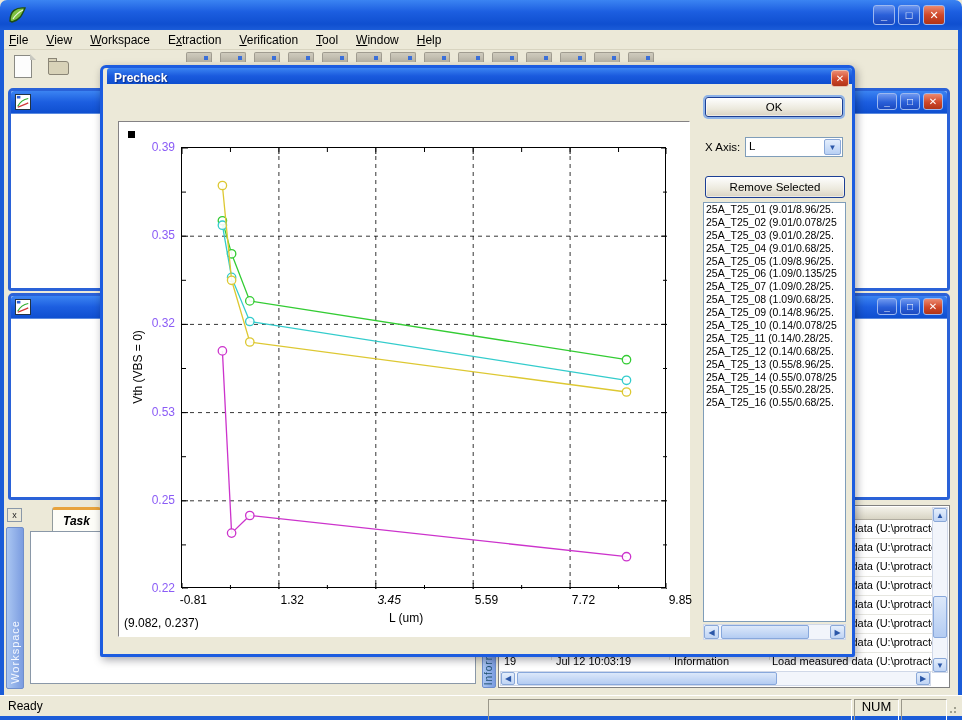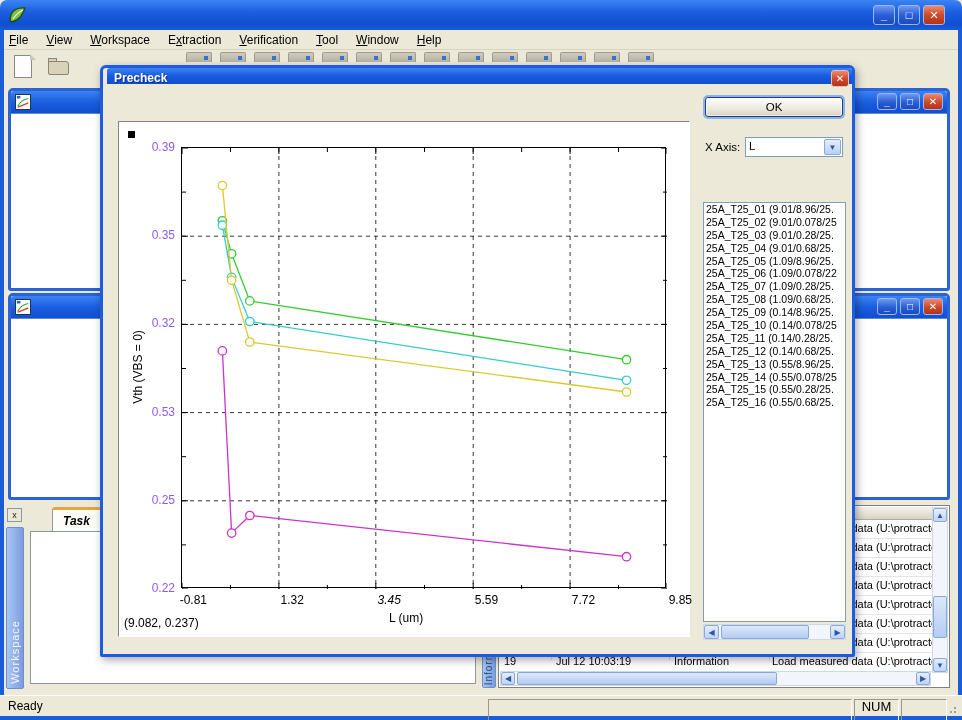--- a/index.html
+++ b/index.html
@@ -396,28 +396,29 @@
       </div>
 
       <button class="abs btn-xp btn-ok" style="left:602px;top:7px;width:138px;height:20px">OK</button>
 
       <div class="abs field-label" style="left:602px;top:51px">X Axis:</div>
       <div class="abs combo" style="left:642px;top:47px;width:98px;height:20px">
         <div class="abs combo-text">L</div>
         <div class="abs combo-btn">▼</div>
       </div>
 
+      <button class="abs btn-xp" style="left:602px;top:86px;width:140px;height:22px">Remove Selected</button>
 
       <div class="abs listbox" style="left:600px;top:112px;width:143px;height:420px" id="device-list">
           <div class="list-item">25A_T25_01 (9.01/8.96/25.</div>
           <div class="list-item">25A_T25_02 (9.01/0.078/25</div>
           <div class="list-item">25A_T25_03 (9.01/0.28/25.</div>
           <div class="list-item">25A_T25_04 (9.01/0.68/25.</div>
           <div class="list-item">25A_T25_05 (1.09/8.96/25.</div>
-          <div class="list-item">25A_T25_06 (1.09/0.078/22</div>
+          <div class="list-item">25A_T25_06 (1.09/0.135/25</div>
           <div class="list-item">25A_T25_07 (1.09/0.28/25.</div>
           <div class="list-item">25A_T25_08 (1.09/0.68/25.</div>
           <div class="list-item">25A_T25_09 (0.14/8.96/25.</div>
           <div class="list-item">25A_T25_10 (0.14/0.078/25</div>
           <div class="list-item">25A_T25_11 (0.14/0.28/25.</div>
           <div class="list-item">25A_T25_12 (0.14/0.68/25.</div>
           <div class="list-item">25A_T25_13 (0.55/8.96/25.</div>
           <div class="list-item">25A_T25_14 (0.55/0.078/25</div>
           <div class="list-item">25A_T25_15 (0.55/0.28/25.</div>
           <div class="list-item">25A_T25_16 (0.55/0.68/25.</div>

